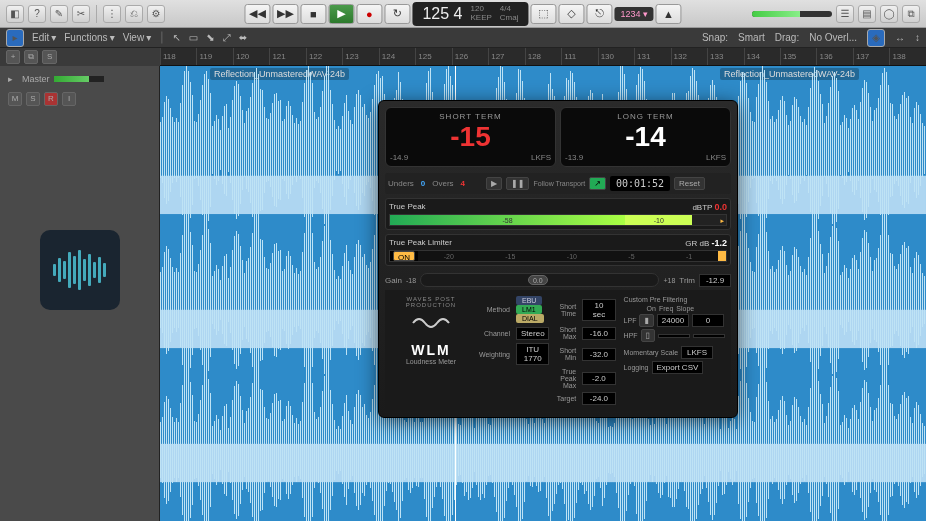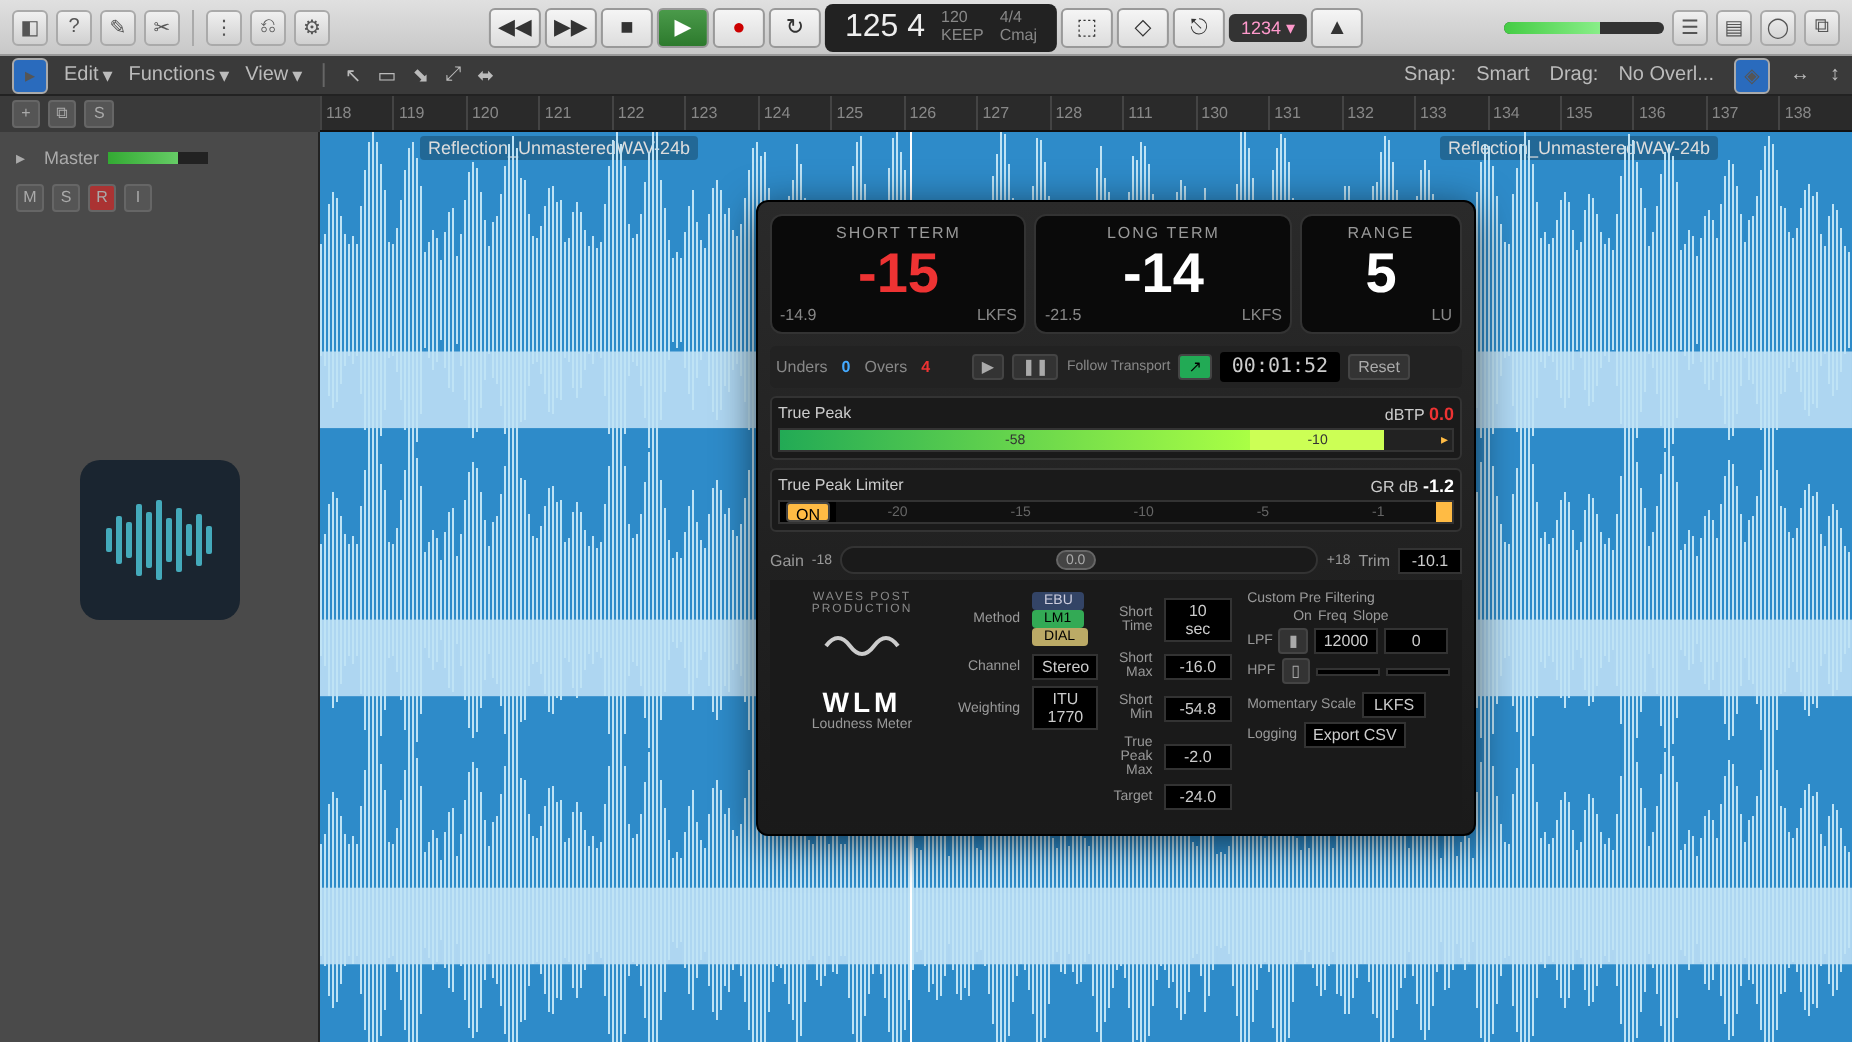--- a/index.html
+++ b/index.html
@@ -1383,30 +1383,22 @@
       <div class="meter-val red">-15</div>
       <div class="meter-sub">
           <span>-14.9</span>
           <span>LKFS</span>
         </div>
     </div>
     <div class="meter-box">
       <div class="meter-title">LONG TERM</div>
       <div class="meter-val white">-14</div>
       <div class="meter-sub">
-          <span>-21.5</span>
+          <span>-13.9</span>
           <span>LKFS</span>
-        </div>
-    </div>
-    <div class="meter-box" style="flex:.6">
-      <div class="meter-title">RANGE</div>
-      <div class="meter-val white">5</div>
-      <div class="meter-sub">
-          <span></span>
-          <span>LU</span>
         </div>
     </div>
   </div>
 
   <div class="ctrl-row">
     <span class="ctrl-lbl">Unders</span>
     <span class="ctrl-val">0</span>
     <span class="ctrl-lbl">Overs</span>
     <span class="ctrl-val red">4</span>
     <span style="flex:.3"></span>
@@ -1452,21 +1444,21 @@
   </div>
 
   <div style="display:flex;align-items:center;gap:4px;font-size:8px;color:#999">
     <span>Gain</span>
     <span style="font-size:7px">-18</span>
     <div class="slider-row" style="flex:1">
       <div class="slider-thumb">0.0</div>
     </div>
     <span style="font-size:7px">+18</span>
     <span>Trim</span>
-    <span class="set-val">-10.1</span>
+    <span class="set-val">-12.9</span>
   </div>
 
   <div class="bottom-panel">
     <div class="logo-sec">
       <div class="arc-txt">WAVES POST PRODUCTION</div>
       <svg viewBox="0 0 40 20">
           <path d="M2 10 Q8 2 14 10 T26 10 T38 10" stroke="#ccc" fill="none" stroke-width="2"></path>
         </svg>
       <div class="wlm-txt">WLM</div>
       <div class="wlm-sub">Loudness Meter</div>
@@ -1482,21 +1474,21 @@
         <span class="set-val">10 sec</span>
 
       <span class="set-lbl">Channel</span>
         <span class="set-val">Stereo</span>
       <span class="set-lbl">Short Max</span>
         <span class="set-val">-16.0</span>
 
       <span class="set-lbl">Weighting</span>
         <span class="set-val">ITU 1770</span>
       <span class="set-lbl">Short Min</span>
-        <span class="set-val">-54.8</span>
+        <span class="set-val">-32.0</span>
 
       <span></span>
         <span></span>
       <span class="set-lbl">True Peak Max</span>
         <span class="set-val">-2.0</span>
 
       <span></span>
         <span></span>
       <span class="set-lbl">Target</span>
         <span class="set-val">-24.0</span>
@@ -1505,21 +1497,21 @@
       <div>Custom Pre Filtering</div>
       <div style="display:flex;gap:3px;margin:2px 0">
           <span style="width:20px"></span>
           <span>On</span>
           <span>Freq</span>
           <span>Slope</span>
         </div>
       <div style="display:flex;gap:3px;align-items:center">
           <span>LPF</span>
           <span class="tiny-btn">▮</span>
-          <span class="set-val">12000</span>
+          <span class="set-val">24000</span>
           <span class="set-val">0</span>
         </div>
       <div style="display:flex;gap:3px;align-items:center;margin-top:2px">
           <span>HPF</span>
           <span class="tiny-btn">▯</span>
           <span class="set-val"></span>
           <span class="set-val"></span>
         </div>
       <div style="margin-top:4px;display:flex;gap:3px;align-items:center">
           <span>Momentary Scale</span>

